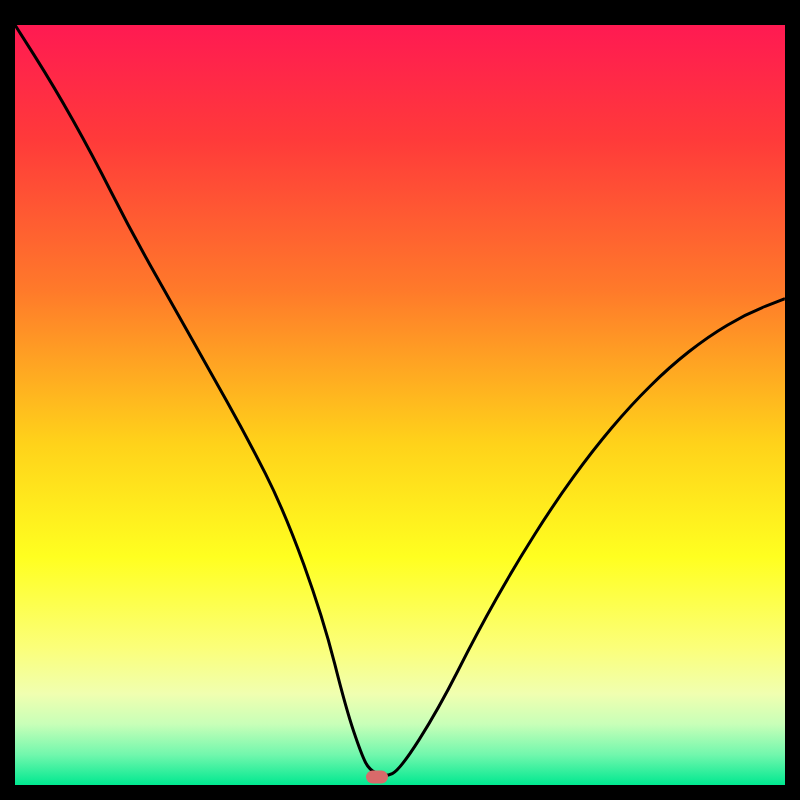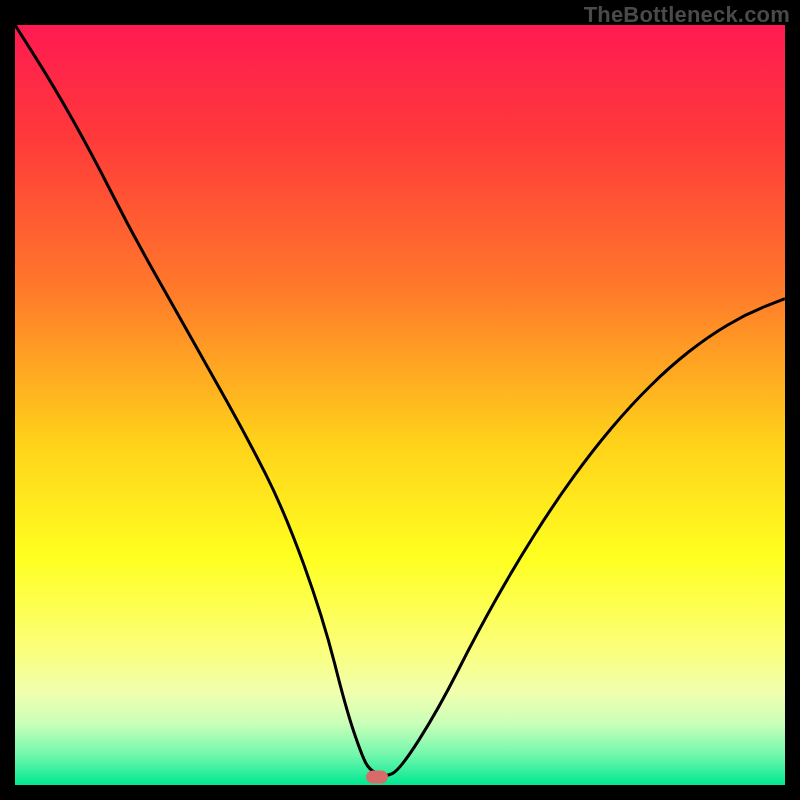--- a/index.html
+++ b/index.html
@@ -48,21 +48,20 @@
     border-radius: 7px;
     transform: translate(-50%, -50%);
     z-index: 5;
   }
 </style>
 </head>
 <body>
 
 <div class="frame">
 
-  <div class="watermark">TheBottleneck.com</div>
 
   <div class="plot">
     <svg viewBox="0 0 770 760" preserveAspectRatio="none">
       <defs>
         <linearGradient id="bg-grad" x1="0" y1="0" x2="0" y2="1">
         <stop offset="0%" stop-color="#ff1a52"></stop>
             <stop offset="15%" stop-color="#ff3a3a"></stop>
             <stop offset="35%" stop-color="#ff7a2a"></stop>
             <stop offset="55.00000000000001%" stop-color="#ffd21a"></stop>
             <stop offset="70%" stop-color="#ffff20"></stop>

